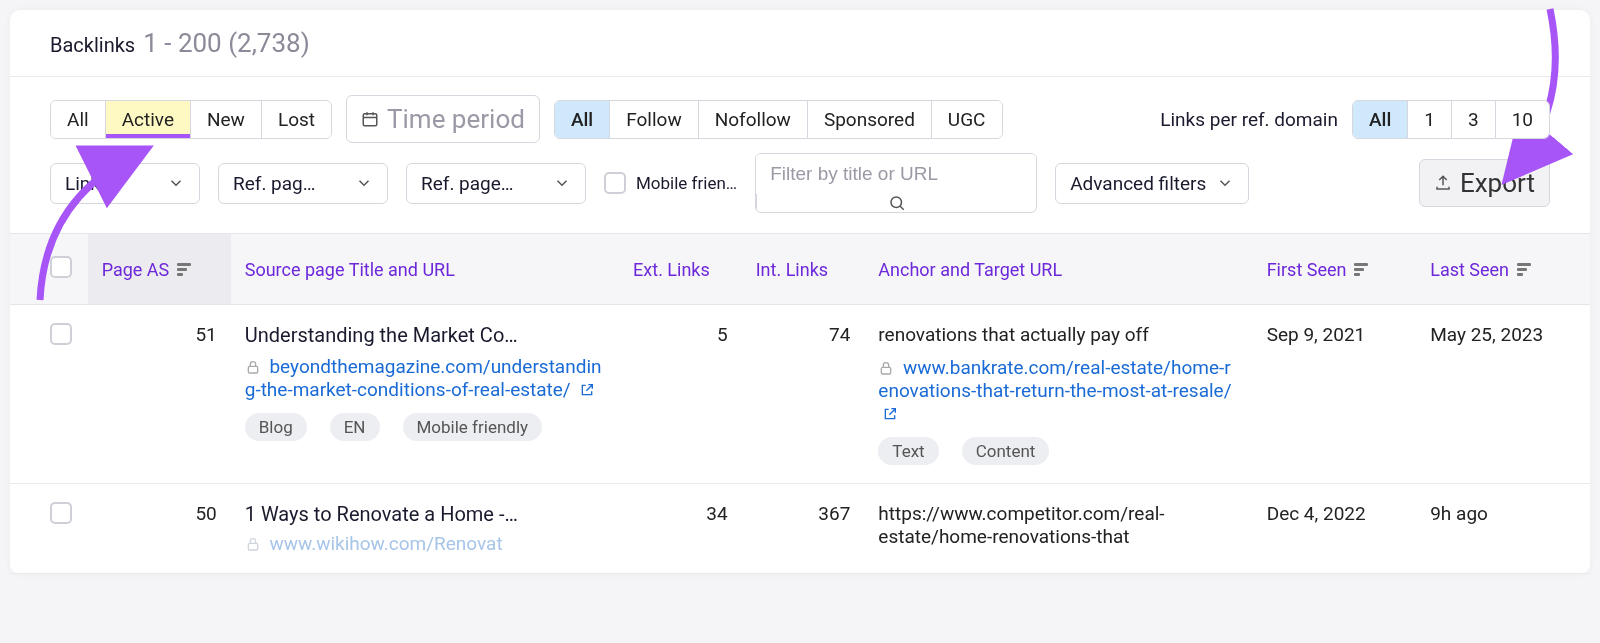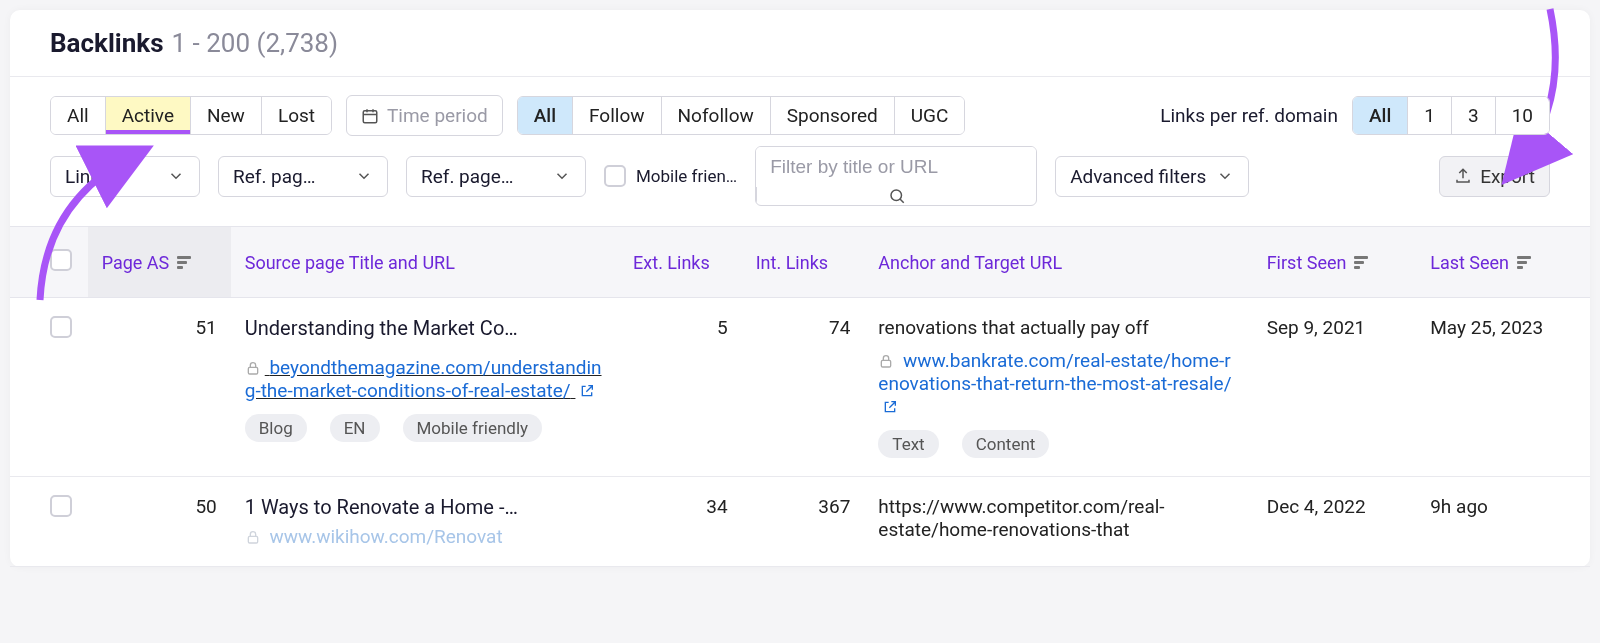--- a/index.html
+++ b/index.html
@@ -1,28 +1,28 @@
 <!DOCTYPE html>
 <html><head>
 <meta charset="utf-8">
 <style>
   * { box-sizing: border-box; margin: 0; padding: 0; }
   body { font-family: -apple-system, BlinkMacSystemFont, "Segoe UI", Roboto, Arial, sans-serif; background: #f5f5f7; font-size: 17px; color: #1a1a2e; }
   .card { background: #fff; border-radius: 10px; margin: 10px; box-shadow: 0 0 8px rgba(0,0,0,0.04); padding: 18px 0 0 0; width: 1580px; }
   .header { padding: 0 40px 18px 40px; display: flex; align-items: baseline; gap: 8px; border-bottom: 1px solid #e9e9ee; }
-  .header h1 { font-size: 26px; font-weight: 700; }
+  .header h1 { font-size: 20px; font-weight: 400; }
   .header .range { color: #8a8a99; font-size: 26px; font-weight: 400; }
   .filters { padding: 18px 40px 10px 40px; display: flex; flex-wrap: wrap; align-items: center; gap: 14px; }
   .seggroup { display: inline-flex; border: 1px solid #d6d6de; border-radius: 6px; overflow: hidden; position: relative; }
   .seg { padding: 7px 16px; border-right: 1px solid #d6d6de; font-size: 19px; cursor: pointer; background: #fff; color: #222; position: relative; }
   .seg:last-child { border-right: none; }
   .seg.selected { background: #cfe8fb; font-weight: 500; }
   .seg.highlighted { background: #fef9c3; }
   .seg.highlighted::after { content: ""; position: absolute; left: 0; right: 0; bottom: -1px; height: 5px; background: #a855f7; }
-  .btn { display: inline-flex; align-items: center; gap: 8px; padding: 8px 14px; border: 1px solid #d6d6de; border-radius: 6px; background: #fff; font-size: 19px; cursor: pointer; color: #333; }
+  .btn { display: inline-flex; align-items: center; gap: 8px; padding: 8px 14px; border: 1px solid #d6d6de; border-radius: 6px; background: #fff; font-size: 26px; cursor: pointer; color: #333; }
   .placeholder { color: #9a9aa6; }
   .truncate { overflow: hidden; text-overflow: ellipsis; white-space: nowrap; }
   .chkwrap { display: inline-flex; align-items: center; gap: 10px; }
   .chk { width: 22px; height: 22px; border: 2px solid #cfcfd8; border-radius: 5px; background: #fff; display: inline-block; }
   .search { display: inline-flex; border: 1px solid #d6d6de; border-radius: 6px; overflow: hidden; flex-direction: column; }
   .search input { border: none; padding: 9px 14px; font-size: 19px; width: 280px; outline: none; color: #333; }
   .search input::placeholder { color: #9a9aa6; }
   .search .sbtn { border-left: 1px solid #d6d6de; padding: 0 12px; display: flex; align-items: center; justify-content: center; cursor: pointer; }
   .linksper { display: inline-flex; align-items: center; gap: 14px; font-size: 19px; }
   .export { background: #f2f2f5; }
@@ -205,21 +205,21 @@
             </span>
         </th>
       </tr>
     </thead>
     <tbody>
       <tr>
         <td style="padding-left:40px;"><span class="chk"></span></td>
         <td class="num">51</td>
         <td class="cell-source">
           <div class="title">Understanding the Market Co…</div>
-          <div style="margin-top:16px;text-decoration:underline;">
+          <div style="margin-top:8px;">
             <svg class="lock" viewBox="0 0 24 24">
                 <rect x="5" y="11" width="14" height="10" rx="2"></rect>
                 <path d="M8 11V8a4 4 0 018 0v3"></path>
               </svg>
             <span class="link">beyondthemagazine.com/understanding-the-market-conditions-of-real-estate/</span>
             <svg class="ext" viewBox="0 0 24 24">
                 <path d="M14 4h6v6M20 4l-9 9"></path>
                 <path d="M19 14v5H5V5h5"></path>
               </svg>
           </div>

